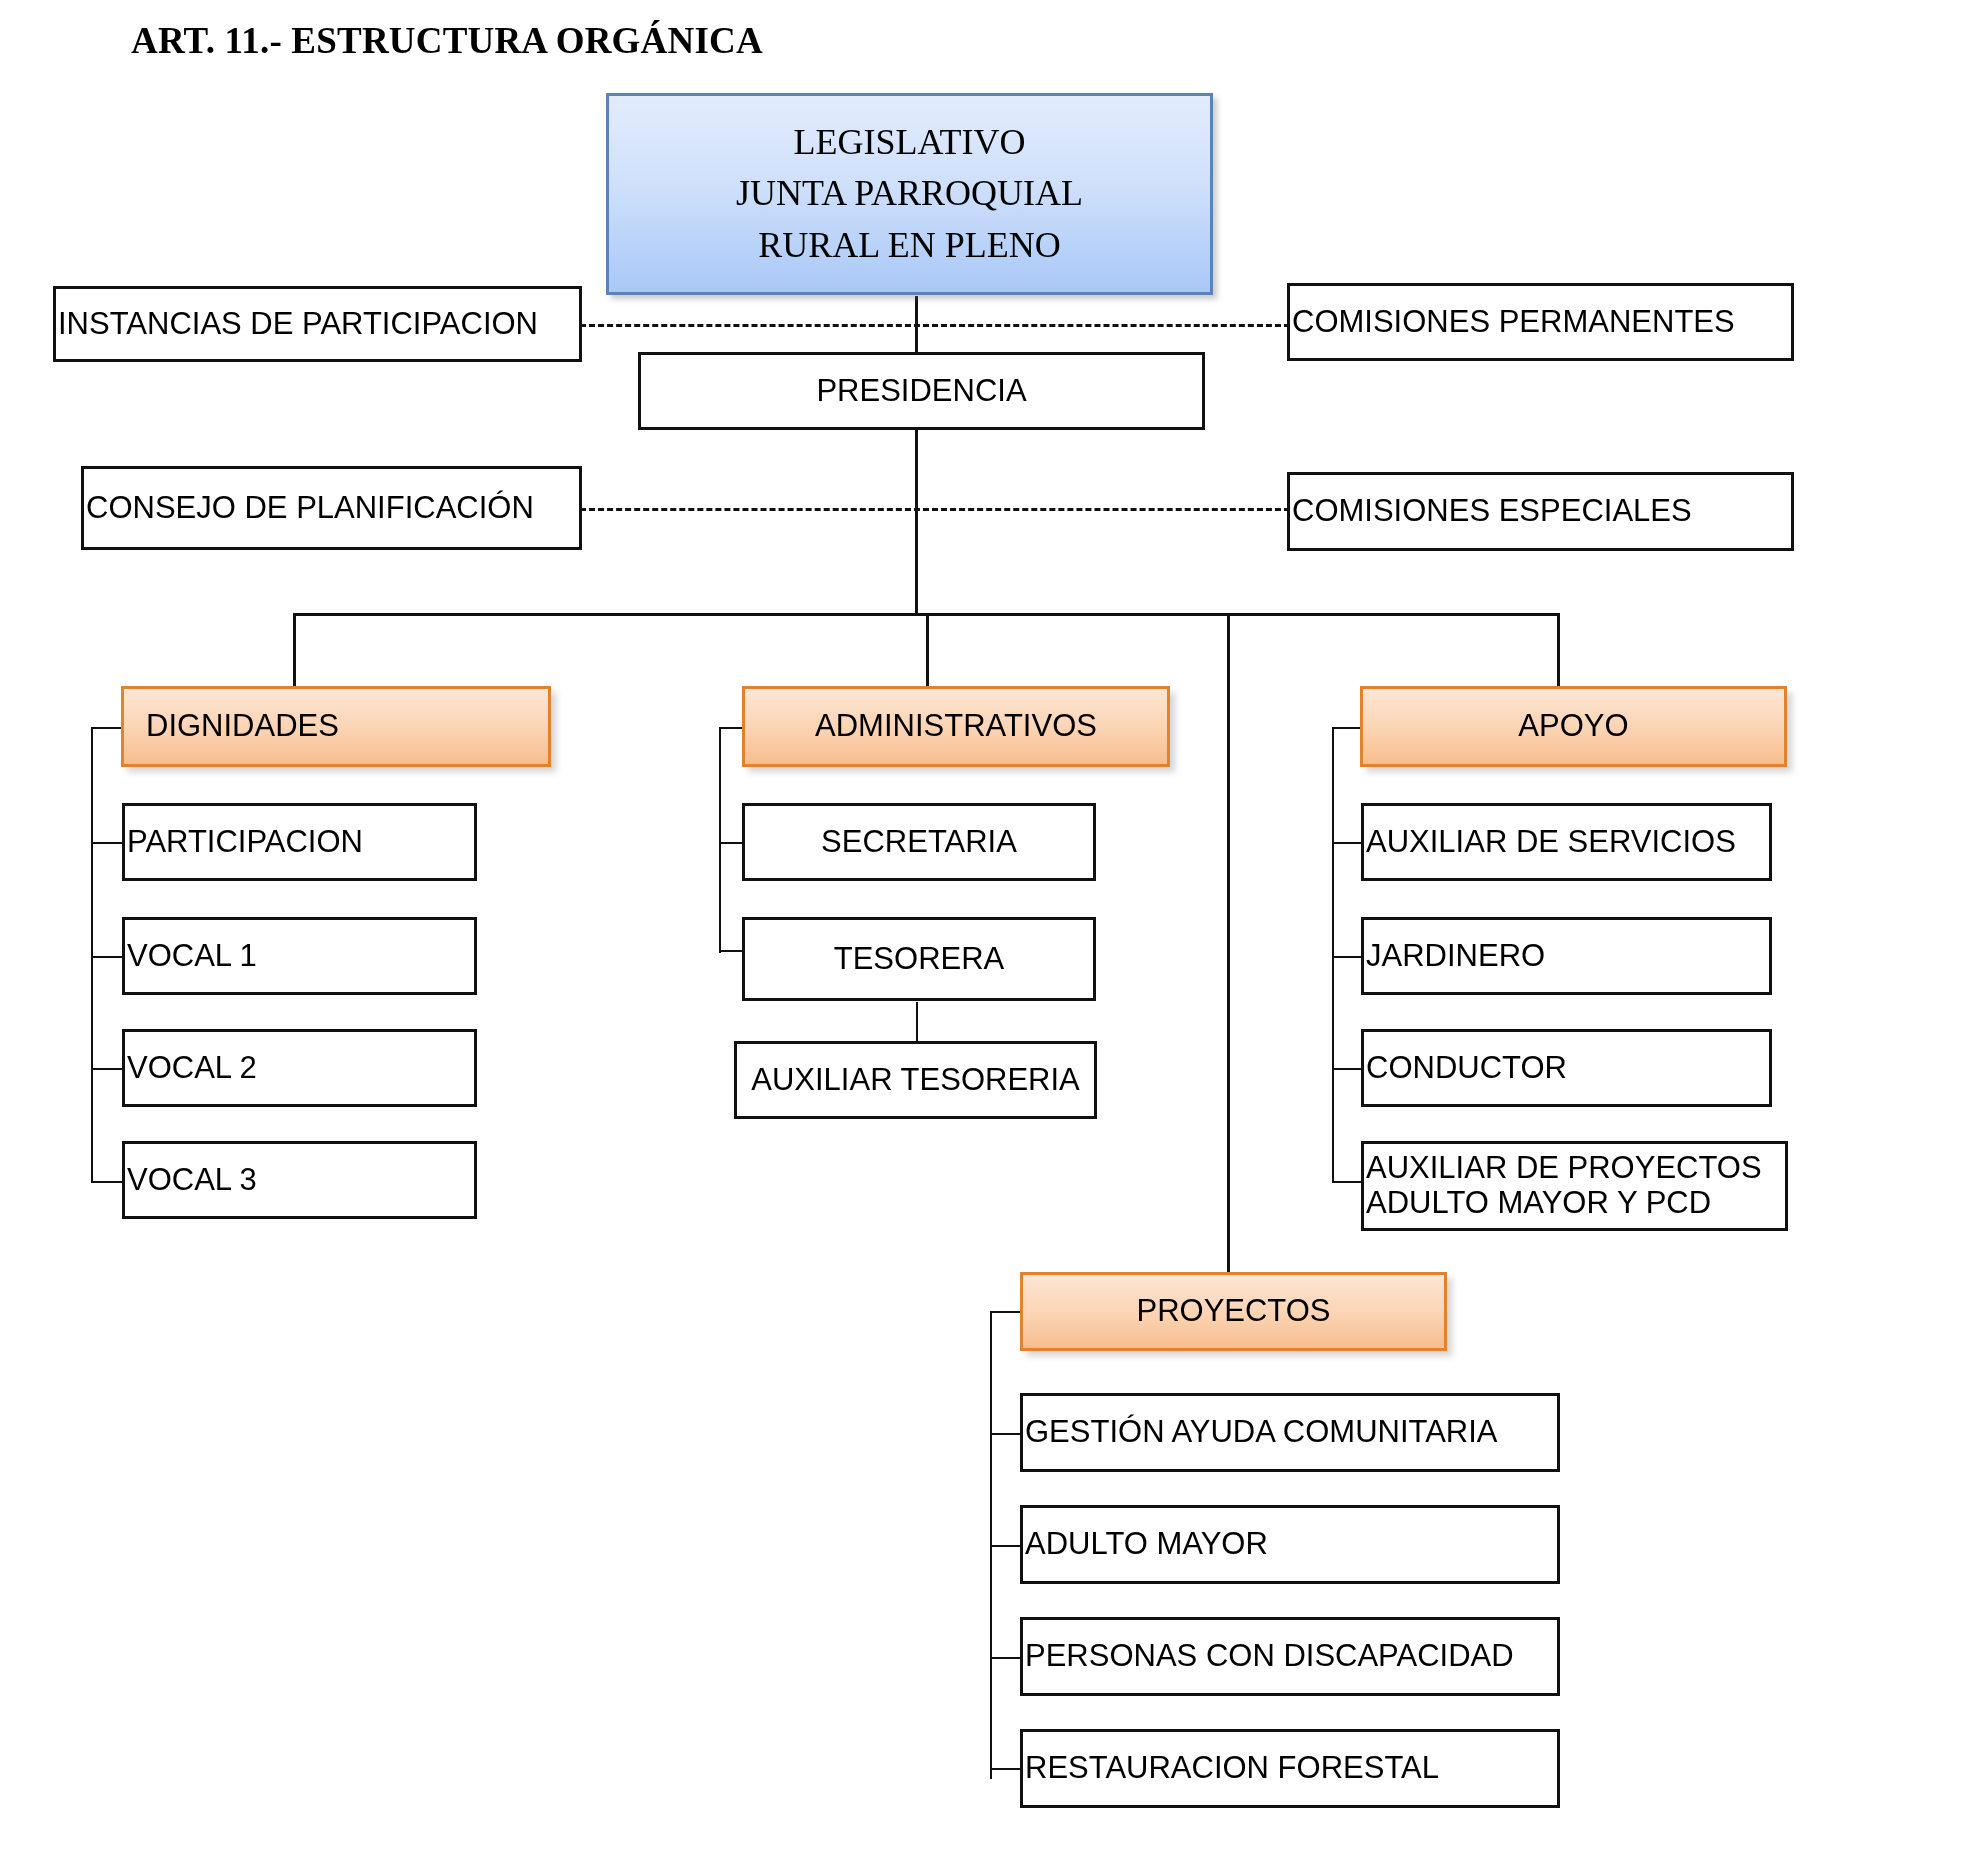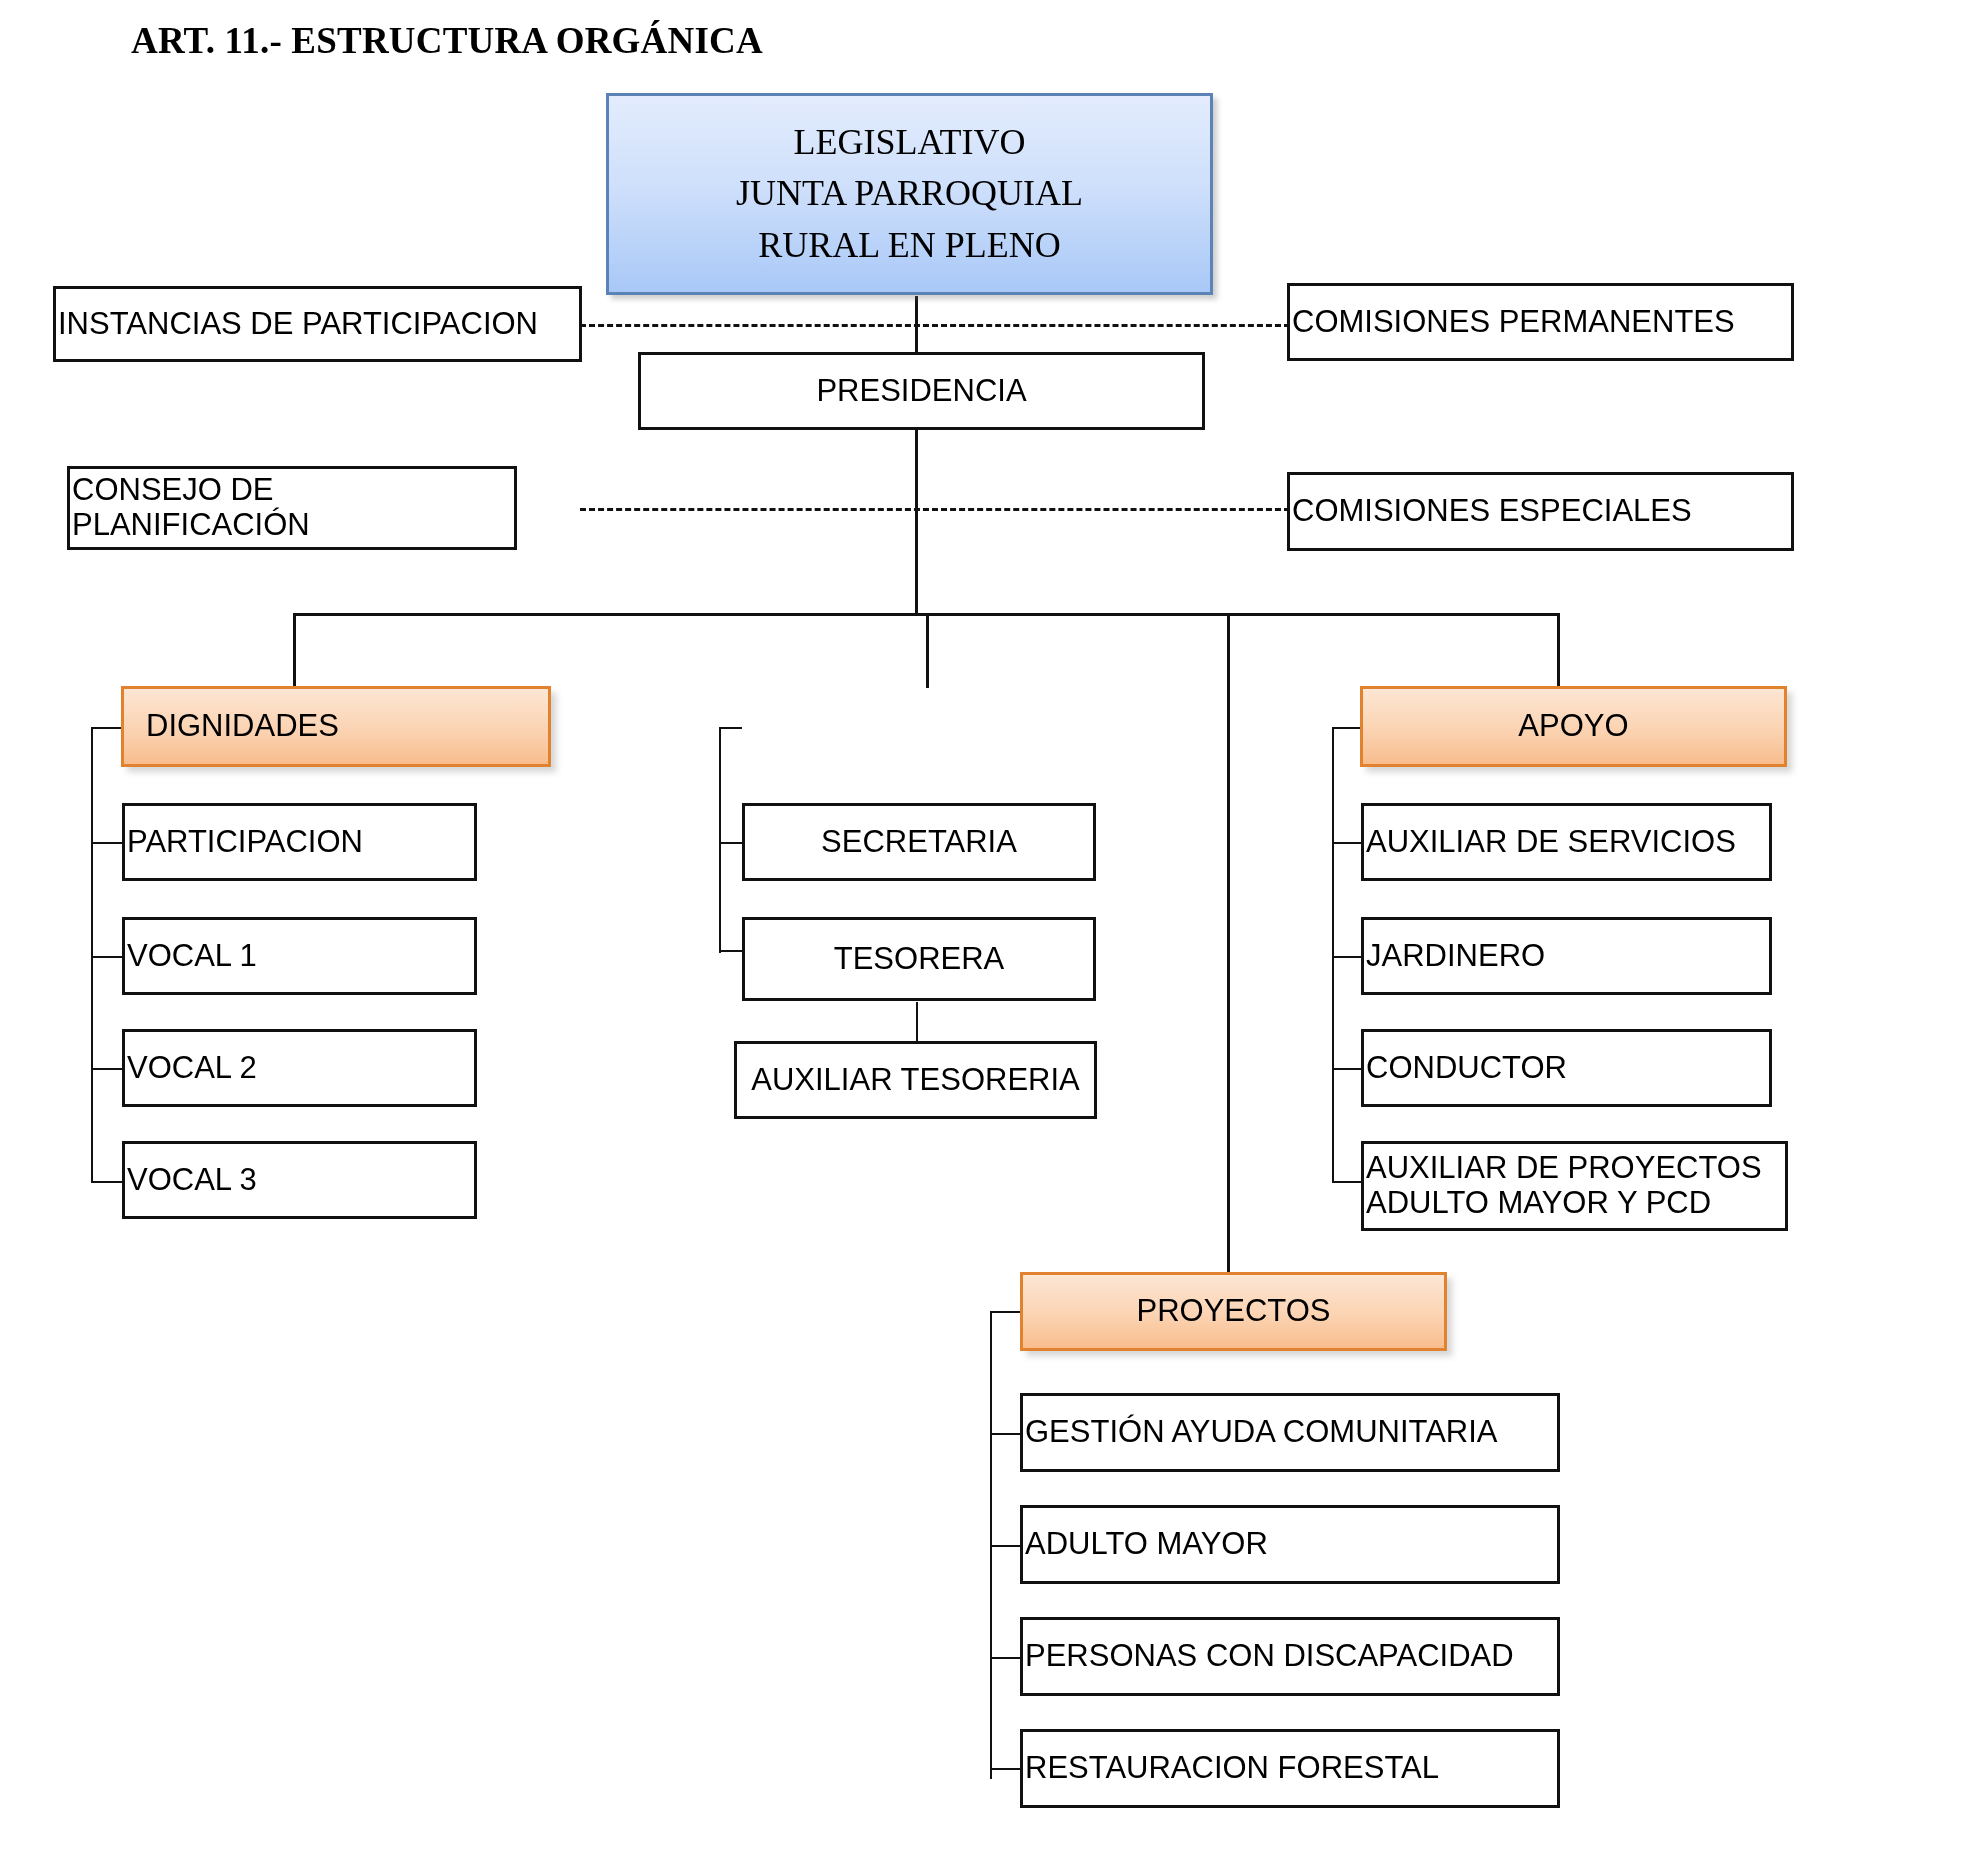--- a/index.html
+++ b/index.html
@@ -154,21 +154,21 @@
   </div>
 
   <div class="node plain left" style="left:1287px; top:283px; width:507px; height:78px;">
     <span>COMISIONES PERMANENTES</span>
   </div>
 
   <div class="node plain center" style="left:638px; top:352px; width:567px; height:78px;">
     <span>PRESIDENCIA</span>
   </div>
 
-  <div class="node plain left" style="left:67px; top:466px; width:450px; height:84px;">
+  <div class="node plain left" style="left:81px; top:466px; width:501px; height:84px;">
     <span>CONSEJO DE PLANIFICACIÓN</span>
   </div>
 
   <div class="node plain left" style="left:1287px; top:472px; width:507px; height:79px;">
     <span>COMISIONES ESPECIALES</span>
   </div>
 
   <div class="node orange-node left" style="left:121px; top:686px; width:430px; height:81px;">
     <span>DIGNIDADES</span>
   </div>
@@ -179,20 +179,23 @@
   <div class="node plain left" style="left:122px; top:917px; width:355px; height:78px;">
     <span>VOCAL 1</span>
   </div>
   <div class="node plain left" style="left:122px; top:1029px; width:355px; height:78px;">
     <span>VOCAL 2</span>
   </div>
   <div class="node plain left" style="left:122px; top:1141px; width:355px; height:78px;">
     <span>VOCAL 3</span>
   </div>
 
+  <div class="node orange-node center" style="left:742px; top:686px; width:428px; height:81px;">
+    <span>ADMINISTRATIVOS</span>
+  </div>
 
   <div class="node plain center" style="left:742px; top:803px; width:354px; height:78px;">
     <span>SECRETARIA</span>
   </div>
   <div class="node plain center" style="left:742px; top:917px; width:354px; height:84px;">
     <span>TESORERA</span>
   </div>
   <div class="node plain center" style="left:734px; top:1041px; width:363px; height:78px;">
     <span>AUXILIAR TESORERIA</span>
   </div>

